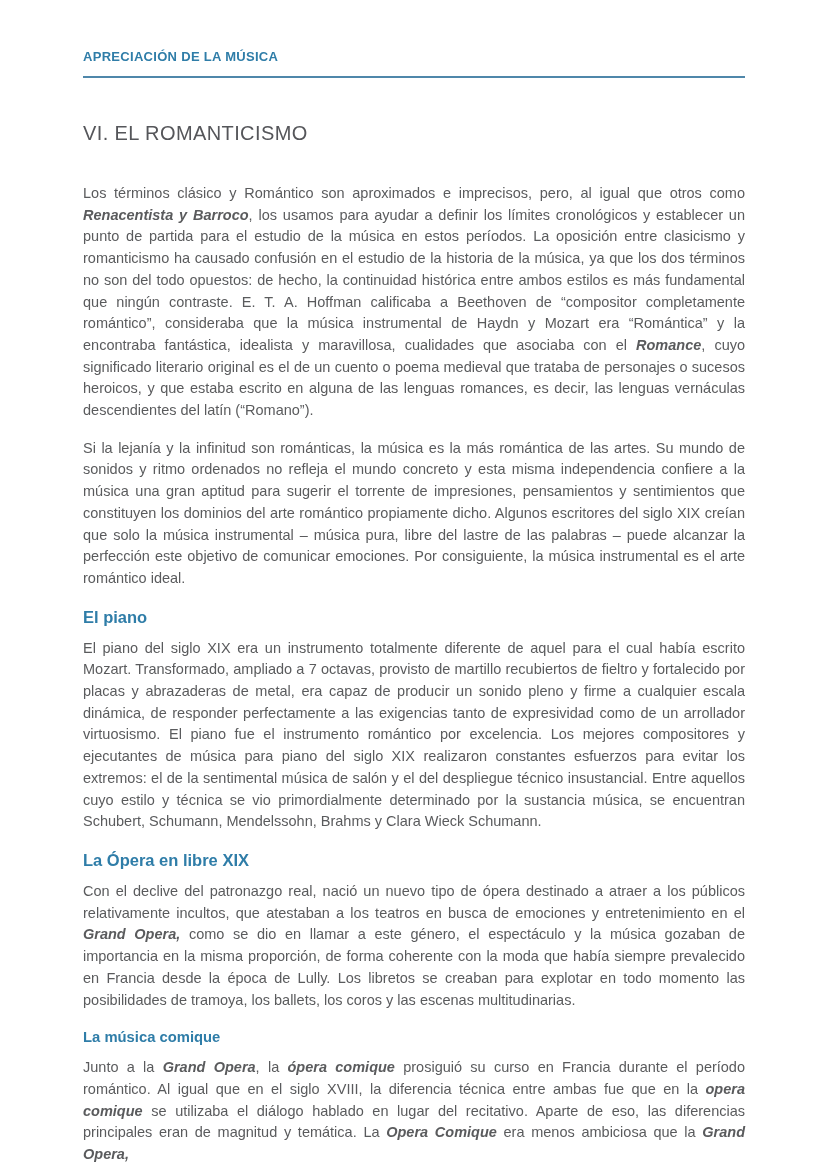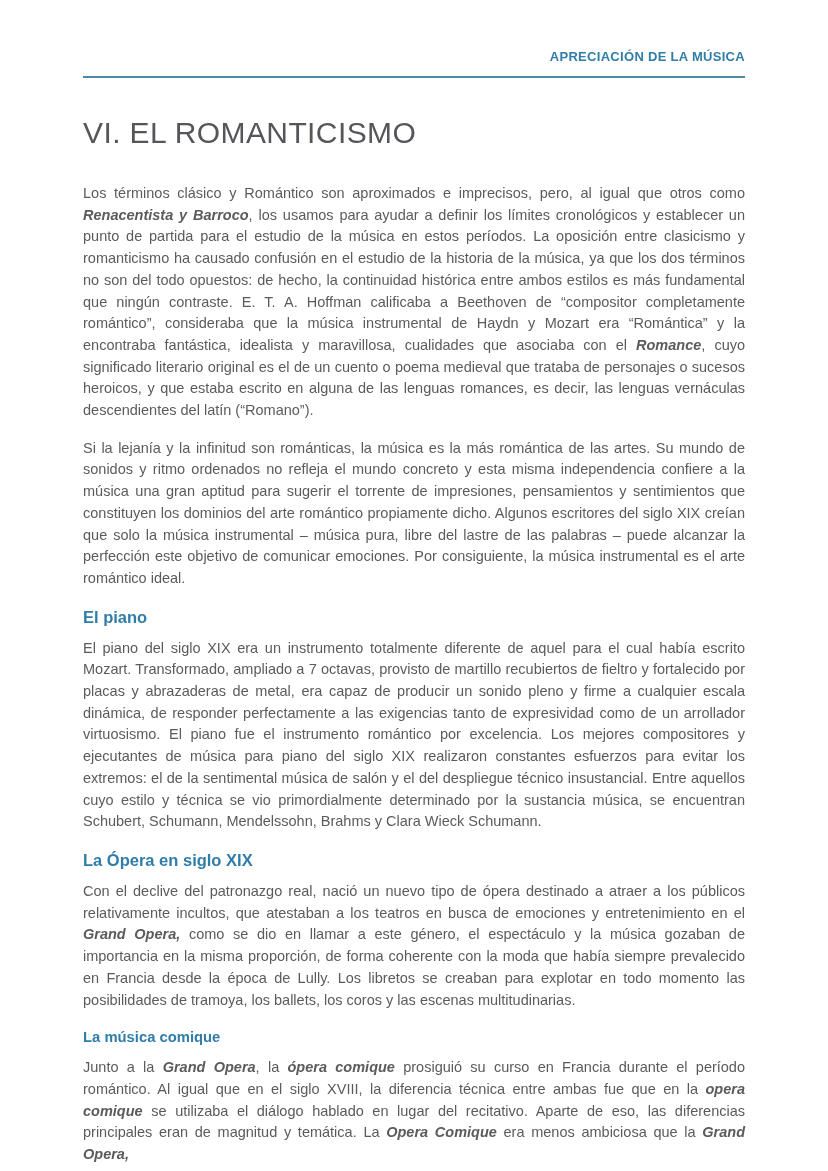--- a/index.html
+++ b/index.html
@@ -17,29 +17,28 @@
     min-height:1171px;
     margin:0 auto;
     background:var(--bg);
     padding:49px 83px 30px 83px;
   }
   .doc-header-title{
     font-size:13px;
     font-weight:bold;
     letter-spacing:.3px;
     color:var(--accent);
-    text-align:right;
   }
   .doc-header-rule{
     border:none;
     border-bottom:2px solid var(--rule);
     margin:12px 0 0 0;
   }
   .page-title{
-    font-size:30px;
+    font-size:20px;
     font-weight:400;
     letter-spacing:.4px;
     color:var(--title);
     margin:38px 0 0 0;
     line-height:34px;
   }
   .doc-blocks{margin-top:33px;}
   .para{
     font-size:14.5px;
     line-height:21.7px;
@@ -74,19 +73,19 @@
     <hr class="doc-header-rule">
   </div>
 
   <h1 class="page-title">VI. EL ROMANTICISMO</h1>
 
   <div class="doc-blocks">
       <p class="para"><span>Los términos clásico y Romántico son aproximados e imprecisos, pero, al igual que otros como </span><span class="bi">Renacentista y Barroco</span><span>, los usamos para ayudar a definir los límites cronológicos y establecer un punto de partida para el estudio de la música en estos períodos. La oposición entre clasicismo y romanticismo ha causado confusión en el estudio de la historia de la música, ya que los dos términos no son del todo opuestos: de hecho, la continuidad histórica entre ambos estilos es más fundamental que ningún contraste. E. T. A. Hoffman calificaba a Beethoven de “compositor completamente romántico”, consideraba que la música instrumental de Haydn y Mozart era “Romántica” y la encontraba fantástica, idealista y maravillosa, cualidades que asociaba con el </span><span class="bi">Romance</span><span>, cuyo significado literario original es el de un cuento o poema medieval que trataba de personajes o sucesos heroicos, y que estaba escrito en alguna de las lenguas romances, es decir, las lenguas vernáculas descendientes del latín (“Romano”).</span></p>
       <p class="para"><span>Si la lejanía y la infinitud son románticas, la música es la más romántica de las artes. Su mundo de sonidos y ritmo ordenados no refleja el mundo concreto y esta misma independencia confiere a la música una gran aptitud para sugerir el torrente de impresiones, pensamientos y sentimientos que constituyen los dominios del arte romántico propiamente dicho. Algunos escritores del siglo XIX creían que solo la música instrumental – música pura, libre del lastre de las palabras – puede alcanzar la perfección este objetivo de comunicar emociones. Por consiguiente, la música instrumental es el arte romántico ideal.</span></p>
       <div class="heading-2">El piano</div>
       <p class="para"><span>El piano del siglo XIX era un instrumento totalmente diferente de aquel para el cual había escrito Mozart. Transformado, ampliado a 7 octavas, provisto de martillo recubiertos de fieltro y fortalecido por placas y abrazaderas de metal, era capaz de producir un sonido pleno y firme a cualquier escala dinámica, de responder perfectamente a las exigencias tanto de expresividad como de un arrollador virtuosismo. El piano fue el instrumento romántico por excelencia. Los mejores compositores y ejecutantes de música para piano del siglo XIX realizaron constantes esfuerzos para evitar los extremos: el de la sentimental música de salón y el del despliegue técnico insustancial. Entre aquellos cuyo estilo y técnica se vio primordialmente determinado por la sustancia música, se encuentran Schubert, Schumann, Mendelssohn, Brahms y Clara Wieck Schumann.</span></p>
-      <div class="heading-2">La Ópera en siglo XIX</div>
+      <div class="heading-2">La Ópera en libre XIX</div>
       <p class="para"><span>Con el declive del patronazgo real, nació un nuevo tipo de ópera destinado a atraer a los públicos relativamente incultos, que atestaban a los teatros en busca de emociones y entretenimiento en el </span><span class="bi">Grand Opera,</span><span> como se dio en llamar a este género, el espectáculo y la música gozaban de importancia en la misma proporción, de forma coherente con la moda que había siempre prevalecido en Francia desde la época de Lully. Los libretos se creaban para explotar en todo momento las posibilidades de tramoya, los ballets, los coros y las escenas multitudinarias.</span></p>
       <div class="heading-3">La música comique</div>
       <p class="para continued"><span>Junto a la </span><span class="bi">Grand Opera</span><span>, la </span><span class="bi">ópera comique</span><span> prosiguió su curso en Francia durante el período romántico. Al igual que en el siglo XVIII, la diferencia técnica entre ambas fue que en la </span><span class="bi">opera comique</span><span> se utilizaba el diálogo hablado en lugar del recitativo. Aparte de eso, las diferencias principales eran de magnitud y temática. La </span><span class="bi">Opera Comique</span><span> era menos ambiciosa que la </span><span class="bi">Grand Opera,</span></p>
     </div>
 
 </div>
 
 </body></html>

